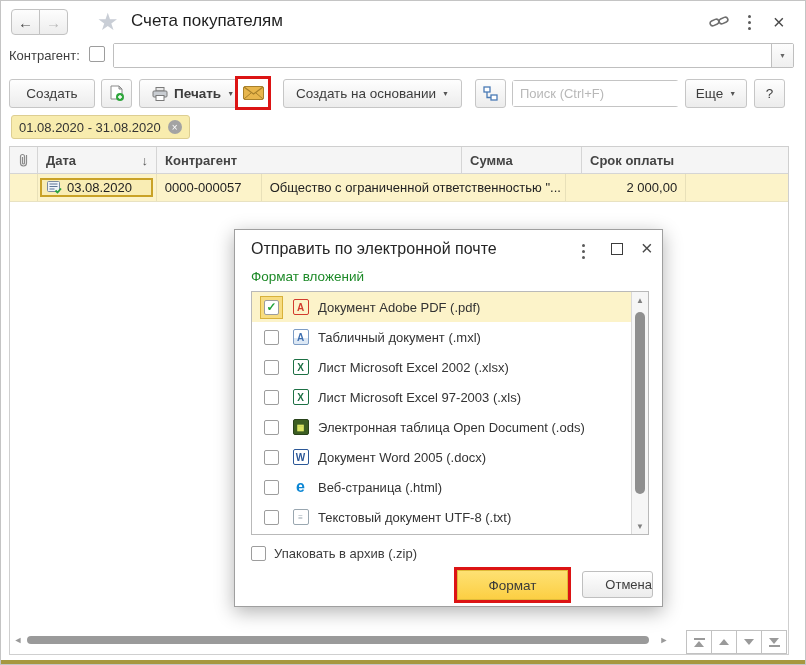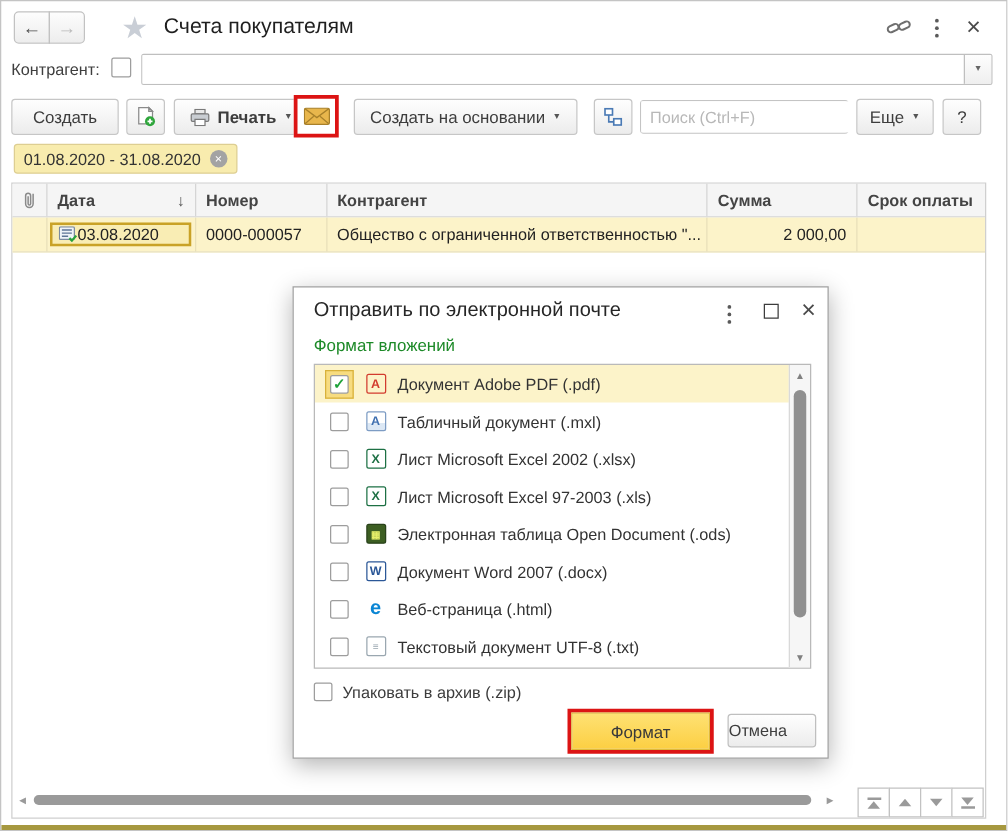--- a/index.html
+++ b/index.html
@@ -50,21 +50,21 @@
   .th { display:flex; align-items:center; padding:0 8px; border-right:1px solid #d5d5d5; }
   .trow { display:flex; height:28px; background:#fcf3c9; border-bottom:1px solid #e8e2c2; }
   .td { display:flex; align-items:center; padding:0 8px; border-right:1px solid rgba(0,0,0,0.08); color:#222; }
   .c-att { width:28px; justify-content:center; padding:0; }
   .c-date { width:119px; }
   .c-num { width:105px; }
   .c-ctr { width:305px; overflow:hidden; white-space:nowrap; }
   .c-sum { width:120px; }
   .c-due { width:102px; border-right:0; }
   .sort-arrow { margin-left:auto; color:#555; }
-  .date-cell-sel { width:113px; margin:1px 2px; border:2px solid #c9a227; background:#f9edb4; display:flex; align-items:center; padding:0 5px; }
+  .date-cell-sel { width:113px; margin:1px 2px; border:2px solid #c9a227; background:#f9edb4; display:flex; align-items:center; gap:5px; padding:0 5px; }
   .sum-val { margin-left:auto; }
 
   
   .hscroll { left:10px; top:630px; width:660px; height:18px; display:flex; align-items:center; }
   .hs-arrow { color:#9a9a9a; font-size:9px; width:14px; text-align:center; cursor:pointer; }
   .hs-track { flex:1; height:10px; position:relative; }
   .hs-thumb { position:absolute; left:2px; right:8px; top:1px; height:8px; border-radius:5px; background:#9a9a9a; cursor:grab; }
   .nav4 { left:686px; top:629px; display:flex; }
   .nav4 .nb { width:26px; height:24px; border:1px solid #c2c2c2; background:#fff; margin-left:-1px; display:flex; flex-direction:column; align-items:center; justify-content:center; gap:1px; cursor:pointer; }
   .tri-up { width:0; height:0; border-left:5px solid transparent; border-right:5px solid transparent; border-bottom:6px solid #9a9a9a; }
@@ -86,21 +86,21 @@
   .cbx.small { width:15px; height:15px; }
   .f-ico { width:17px; display:flex; justify-content:center; margin-right:9px; }
   .f-label { color:#333; }
   .vscroll { position:absolute; right:0; top:0; bottom:0; width:17px; border-left:1px solid #d9d9d9; background:#f6f6f6; }
   .vs-arrow { height:16px; display:flex; align-items:center; justify-content:center; color:#808080; font-size:8px; cursor:pointer; }
   .vs-thumb { position:absolute; left:3px; width:10px; top:20px; height:182px; background:#8f8f8f; border-radius:6px; cursor:grab; }
   .vs-dn { position:absolute; bottom:0; left:0; right:0; }
   .zip-row { left:16px; top:316px; display:flex; align-items:center; gap:8px; }
   .sel-red-box { left:219px; top:337px; width:117px; height:36px; border:3px solid #dc1414; display:flex; }
   .btn-default { flex:1; background:linear-gradient(#fee173,#fccf43); border:1px solid #e0ba39; display:flex; align-items:center; justify-content:center; font-size:13.5px; color:#3a3a3a; cursor:pointer; }
-  .btn-cancel { left:347px; top:341px; width:71px; height:27px; border:1px solid #bfbfbf; border-radius:3px; background:linear-gradient(#fefefe,#ececec); display:flex; align-items:center; justify-content:flex-start; color:#3d3d3d; cursor:pointer; }
+  .btn-cancel { left:347px; top:341px; width:71px; height:27px; border:1px solid #bfbfbf; border-radius:3px; background:linear-gradient(#fefefe,#ececec); display:flex; align-items:center; justify-content:flex-end; color:#3d3d3d; cursor:pointer; }
 
   
   .fico { width:16px; height:16px; border-radius:2px; display:flex; align-items:center; justify-content:center; font-size:10px; font-weight:bold; }
   .fico.pdf { border:1px solid #d23b2e; color:#d23b2e; }
   .fico.mxl { border:1px solid #7d9cc4; color:#3f6fb0; background:linear-gradient(#fff 60%, #dce8f5 60%); }
   .fico.xls { border:1px solid #1d7044; color:#1d7044; }
   .fico.ods { background:#3c5e22; border:1px solid #28411a; color:#e7f06a; font-size:8px; }
   .fico.doc { border:1px solid #2b5797; color:#2b5797; }
   .fico.html { border:0; color:#0b86d4; font-size:16px; font-weight:bold; }
   .fico.txt { border:1px solid #9aa7b0; color:#9aa7b0; font-size:8px; letter-spacing:0; }
@@ -205,23 +205,20 @@
     <div class="thead">
       <div class="th c-att">
         <svg width="11" height="16" viewBox="0 0 11 16">
             <path d="M8.5 3v8a3 3 0 0 1-6 0V4.5a2 2 0 0 1 4 0V11a1 1 0 0 1-2 0V5" fill="none" stroke="#8a8a8a" stroke-width="1.2"></path>
           </svg>
       </div>
       <div class="th c-date">
           <span>Дата</span>
           <span class="sort-arrow">↓</span>
         </div>
-      <div class="th c-num">
-          <span>Номер</span>
-        </div>
       <div class="th c-ctr">
           <span>Контрагент</span>
         </div>
       <div class="th c-sum">
           <span>Сумма</span>
         </div>
       <div class="th c-due">
           <span>Срок оплаты</span>
         </div>
     </div>
@@ -334,21 +331,21 @@
           </span>
         <span class="f-label">Электронная таблица Open Document (.ods)</span>
       </div>
       <div class="fmt-row">
         <span class="cb-cell">
             <span class="cbx small"></span>
           </span>
         <span class="f-ico">
             <span class="fico doc">W</span>
           </span>
-        <span class="f-label">Документ Word 2007 (.docx)</span>
+        <span class="f-label">Документ Word 2005 (.docx)</span>
       </div>
       <div class="fmt-row">
         <span class="cb-cell">
             <span class="cbx small"></span>
           </span>
         <span class="f-ico">
             <span class="fico html">e</span>
           </span>
         <span class="f-label">Веб-страница (.html)</span>
       </div>

